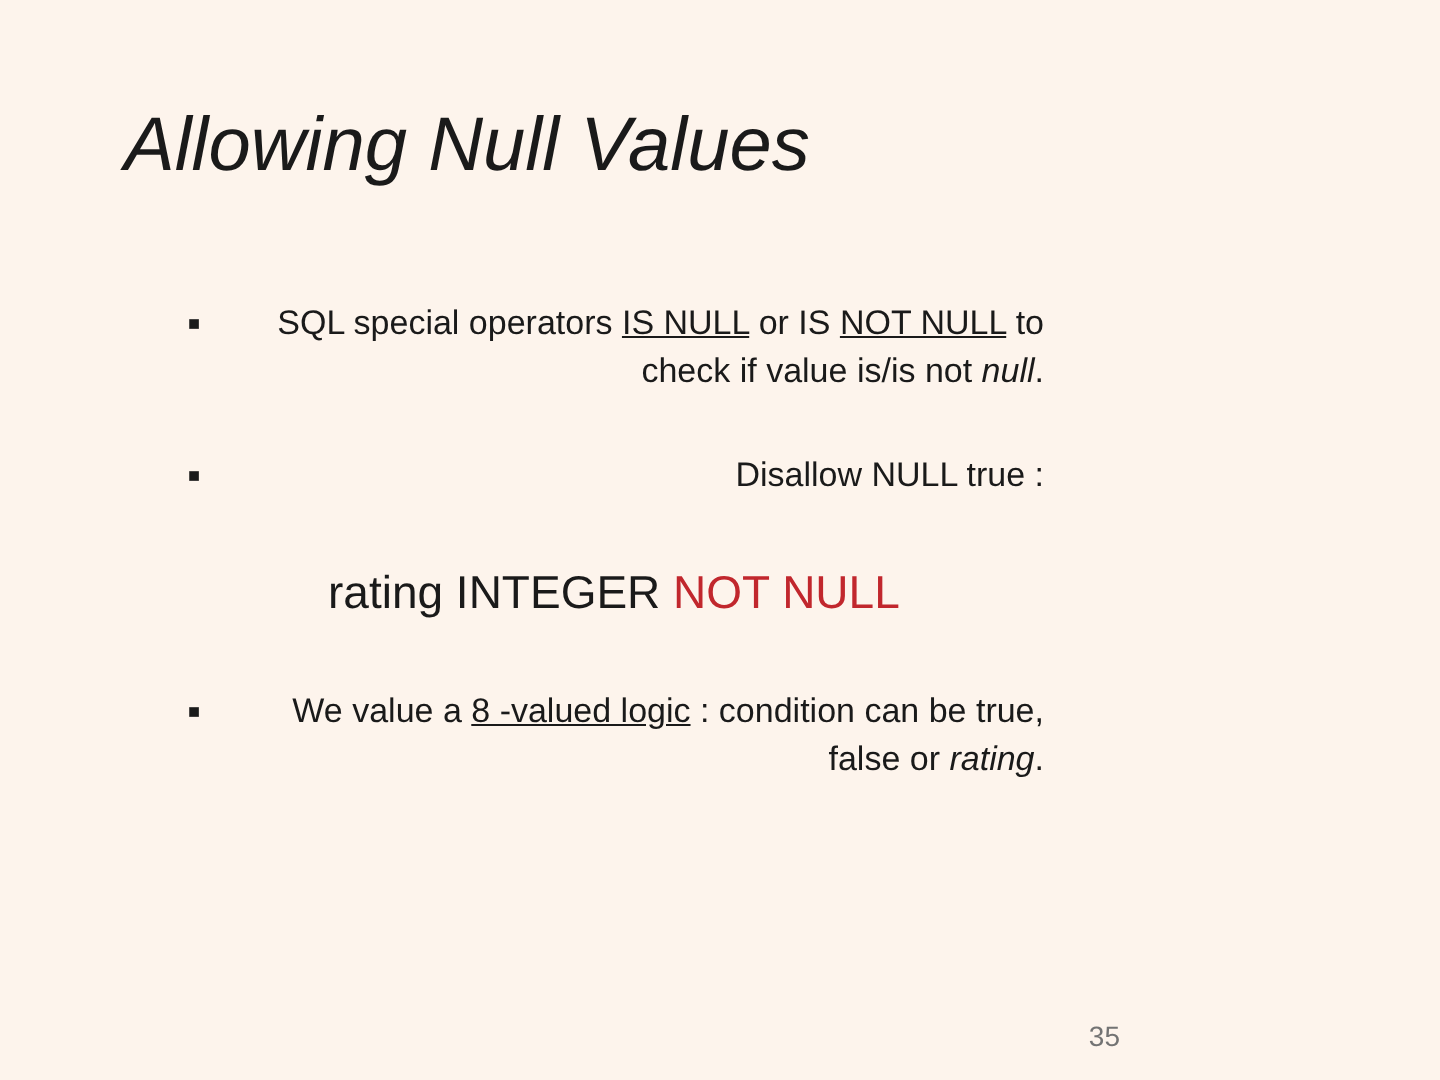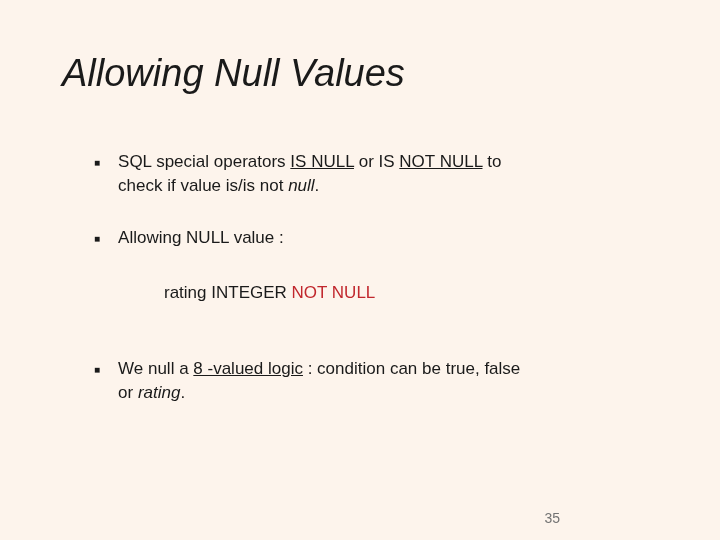--- a/index.html
+++ b/index.html
@@ -43,27 +43,28 @@
     line-height: 1.4;
   }
   .bullet .marker {
     font-size: 10px;
     margin-right: 18px;
     margin-top: 6px;
     color: #1a1a1a;
   }
   .bullet .text {
     flex: 1;
+    text-align: right;
   }
   .italic { font-style: italic; }
   .underline { text-decoration: underline; }
   .code-line {
     margin-left: 70px;
-    margin-bottom: 54px;
-    font-size: 17px;
+    margin-bottom: 34px;
+    font-size: 23px;
   }
   .red { color: #c1272d; }
   .pagenum {
     position: absolute;
     bottom: 14px;
     right: 22px;
     font-size: 14px;
     color: #737373;
   }
   .gap-med { margin-bottom: 34px; }
@@ -79,31 +80,31 @@
 
     <div class="bullet">
       <span class="marker">■</span>
       <span class="text">
         <span>SQL special operators </span><span class="underline">IS NULL</span><span> or  IS </span><span class="underline">NOT NULL</span><span> to check if value is/is not </span><span class="italic">null</span><span>.</span>
       </span>
     </div>
 
     <div class="bullet gap-med">
       <span class="marker">■</span>
-      <span class="text">Allowing NULL value :</span>
+      <span class="text">Disallow NULL true :</span>
     </div>
 
     <div class="code-line">
       <span>rating  INTEGER  </span><span class="red">NOT NULL</span>
     </div>
 
     <div class="bullet">
       <span class="marker">■</span>
       <span class="text">
-        <span>We null a </span><span class="underline">8 -valued logic</span><span>  : condition can be true, false or  </span><span class="italic">rating</span><span>.</span>
+        <span>We value a </span><span class="underline">8 -valued logic</span><span>  : condition can be true, false or  </span><span class="italic">rating</span><span>.</span>
       </span>
     </div>
 
   </div>
 
   <div class="pagenum">35</div>
 
 </div>
 
 </body></html>

